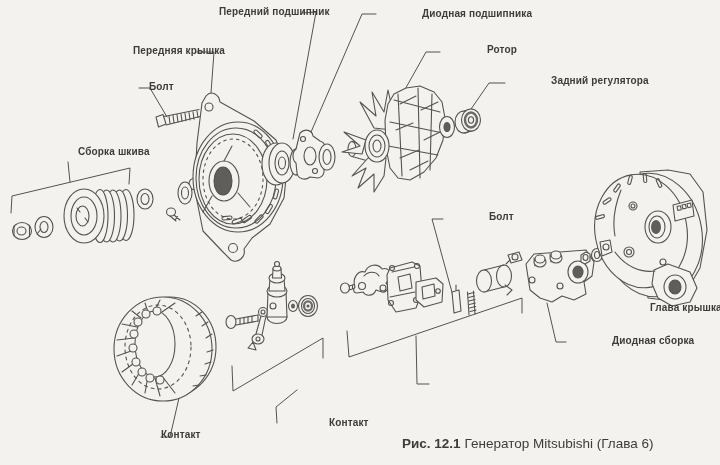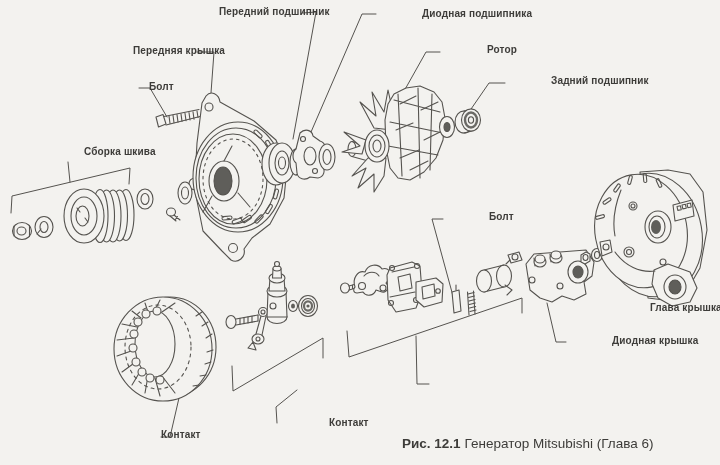--- a/index.html
+++ b/index.html
@@ -311,25 +311,25 @@
     <circle cx="606" cy="247" r="3"></circle>
     <path d="M615,252 C625,266 640,273 655,271 M621,190 C615,205 612,220 615,236"></path>
   </g>
 </svg>
 
   <div class="lbl" style="left:106px;top:81px">Болт</div>
   <div class="lbl" style="left:90px;top:45px">Передняя крышка</div>
   <div class="lbl" style="left:176px;top:6px">Передний подшипник</div>
   <div class="lbl" style="left:379px;top:8px">Диодная подшипника</div>
   <div class="lbl" style="left:444px;top:44px">Ротор</div>
-  <div class="lbl" style="left:508px;top:75px">Задний подшипник</div>
-  <div class="lbl" style="left:41px;top:146px">Сборка шкива</div>
+  <div class="lbl" style="left:508px;top:75px">Задний регулятора</div>
+  <div class="lbl" style="left:35px;top:146px">Сборка шкива</div>
   <div class="lbl" style="left:446px;top:211px">Болт</div>
   <div class="lbl" style="left:607px;top:302px">Глава крышка</div>
-  <div class="lbl" style="left:569px;top:335px">Диодная крышка</div>
+  <div class="lbl" style="left:569px;top:335px">Диодная сборка</div>
   <div class="lbl" style="left:286px;top:417px">Контакт</div>
   <div class="lbl" style="left:118px;top:429px">Контакт</div>
 
   <div class="caption">
     <span class="b">Рис. 12.1</span><span>Генератор Mitsubishi (Глава 6)</span>
   </div>
 
 </div>
 
 </body></html>

